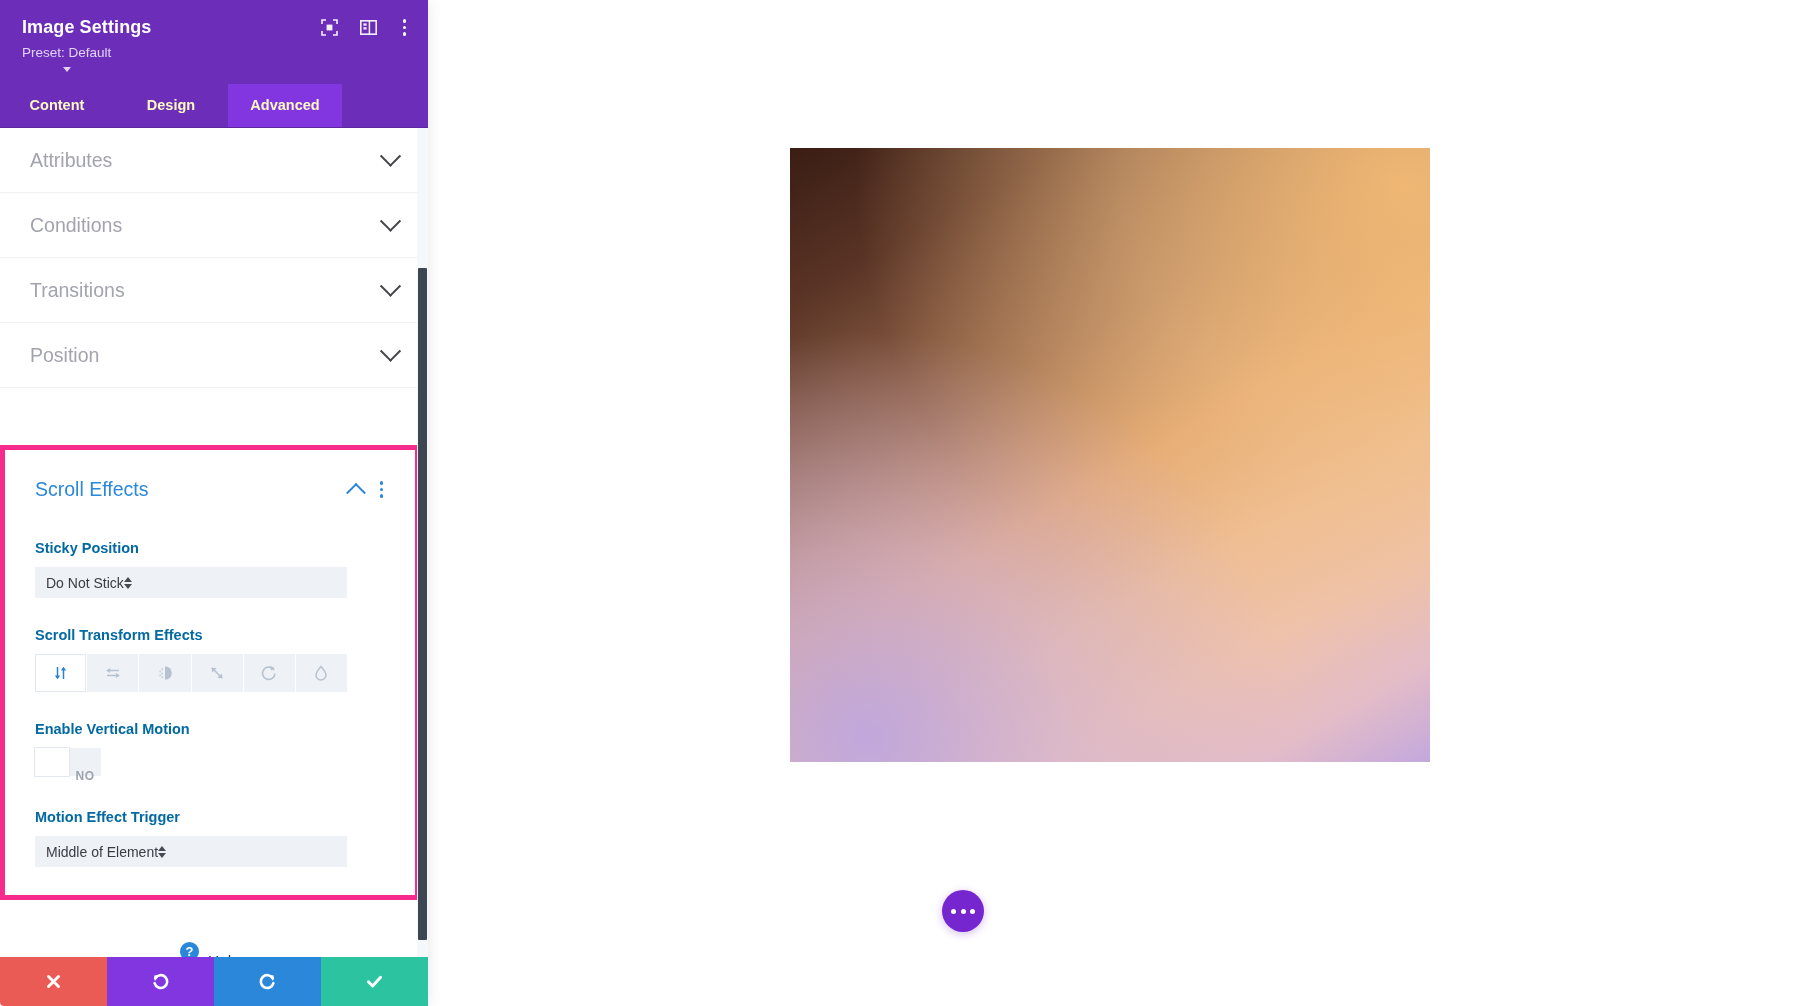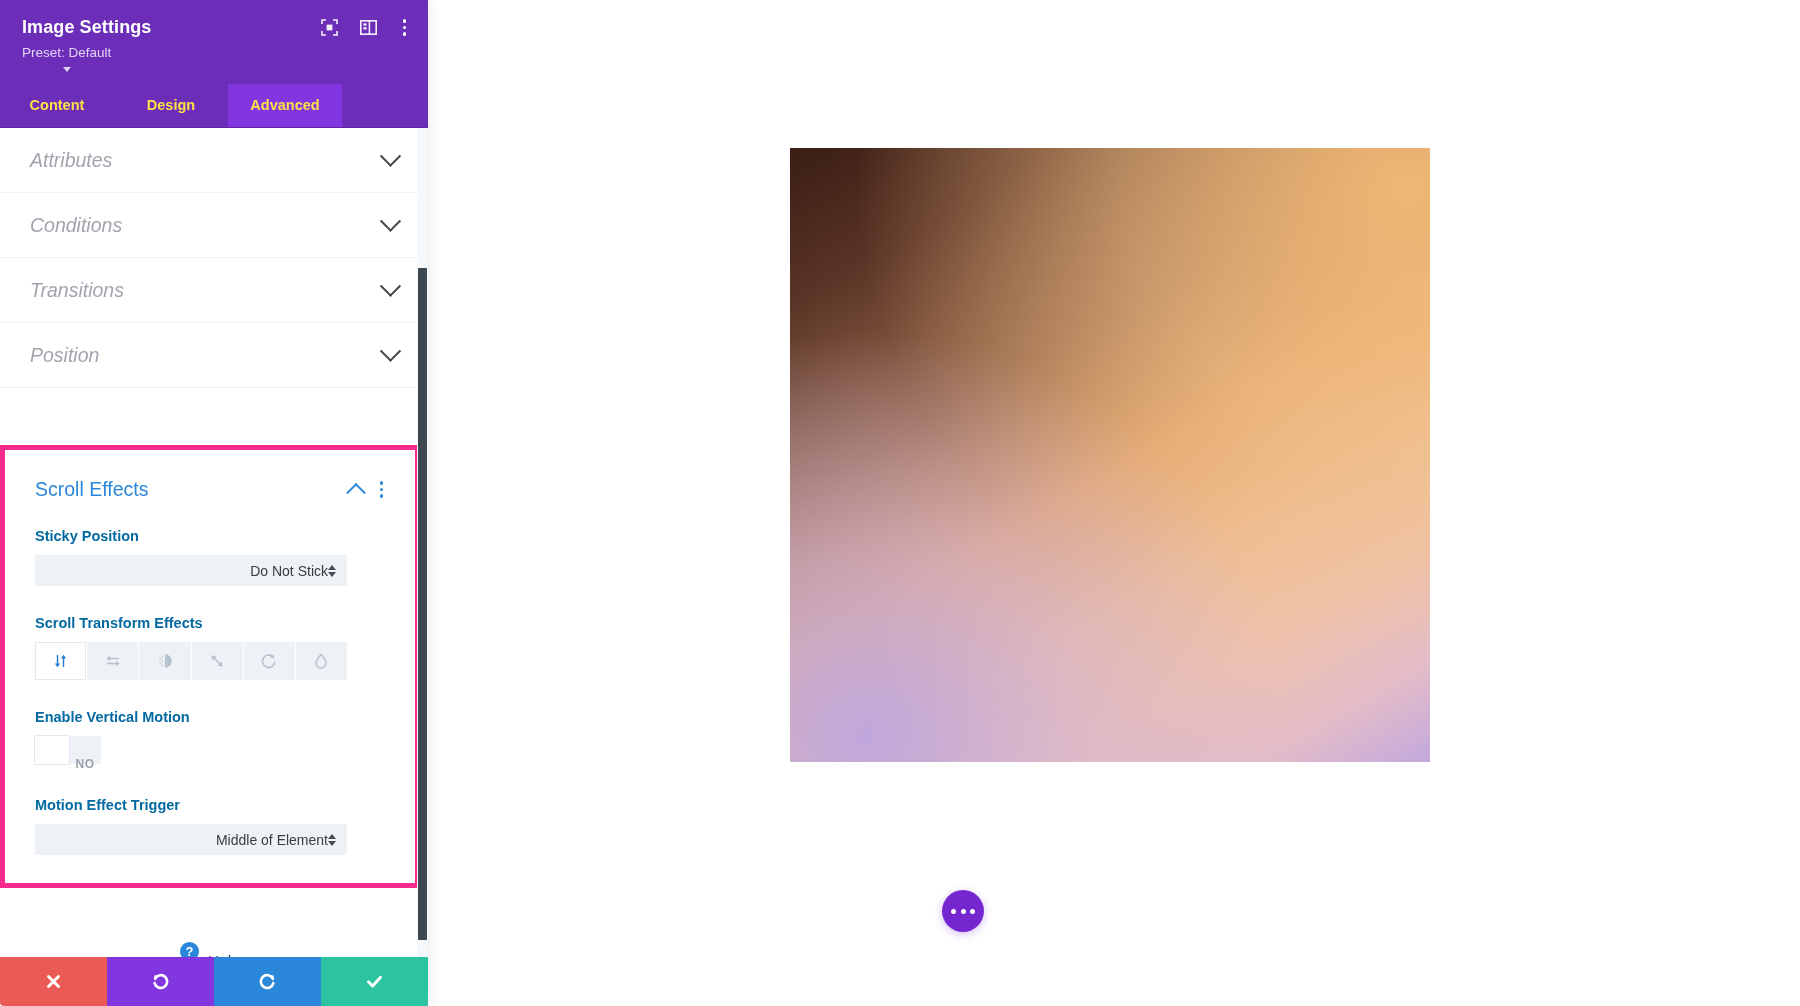--- a/index.html
+++ b/index.html
@@ -63,21 +63,21 @@
   .dots-v i { width: 3.5px; height: 3.5px; background: #fff; border-radius: 50%; display: block; }
 
   
   .panel-tabs {
     display: flex; background: #6c2eb9; flex: 0 0 auto;
     border-bottom: 1px solid #5d27a1;
   }
   .tab {
     padding: 13px 0 14px 0;
     text-align: center;
-    color: #fde047;
+    color: #fef9c3;
     font-size: 14.5px;
     font-weight: bold;
     cursor: pointer;
     flex: 0 0 auto;
     width: 114px;
   }
   .tab.active { background: #8236e0; }
 
   
   .panel-body {
@@ -86,21 +86,20 @@
     overflow: hidden;
     background: #ffffff;
   }
   .section-row {
     height: 65px;
     display: flex; align-items: center; justify-content: space-between;
     padding: 0 30px 0 30px;
     border-bottom: 1px solid #f1f1f3;
     cursor: pointer;
     background: #fff;
-    font-style: italic;
   }
   .section-row .s-name {
     font-size: 19.5px;
     color: #a3a3ae;
     font-weight: normal;
   }
   .chev {
     width: 15px; height: 15px;
     border-right: 2px solid #44444a;
     border-bottom: 2px solid #44444a;
@@ -111,21 +110,21 @@
   .scroll-card {
     position: absolute;
     left: 0; top: 317px;
     width: 420px;
     border: 5px solid #f72b8e;
     background: #ffffff;
     padding: 28px 30px 28px 30px;
   }
   .sc-head {
     display: flex; align-items: center; justify-content: space-between;
-    margin-bottom: 27px;
+    margin-bottom: 39px;
   }
   .sc-title {
     color: #2b87da;
     font-size: 19.5px;
   }
   .sc-head-icons { display: flex; align-items: center; gap: 15px; }
   .chev-up {
     width: 14px; height: 14px;
     border-left: 2.3px solid #2b87da;
     border-top: 2.3px solid #2b87da;
@@ -138,21 +137,21 @@
   .field-label {
     font-size: 14.5px;
     color: #0369a1;
     font-weight: bold;
     margin-bottom: 11px;
   }
   .select-box {
     height: 31px;
     background: #eef2f6;
     border: none;
-    display: flex; align-items: center; justify-content: flex-end;
+    display: flex; align-items: center; justify-content: flex-start;
     padding: 0 11px 0 11px;
     font-size: 14px;
     color: #3b3b44;
     cursor: pointer;
     width: 312px;
   }
   .sel-arrows { display: flex; flex-direction: column; gap: 2px; align-items: center; }
   .sel-arrows .up {
     width: 0; height: 0;
     border-left: 4.5px solid transparent; border-right: 4.5px solid transparent;

